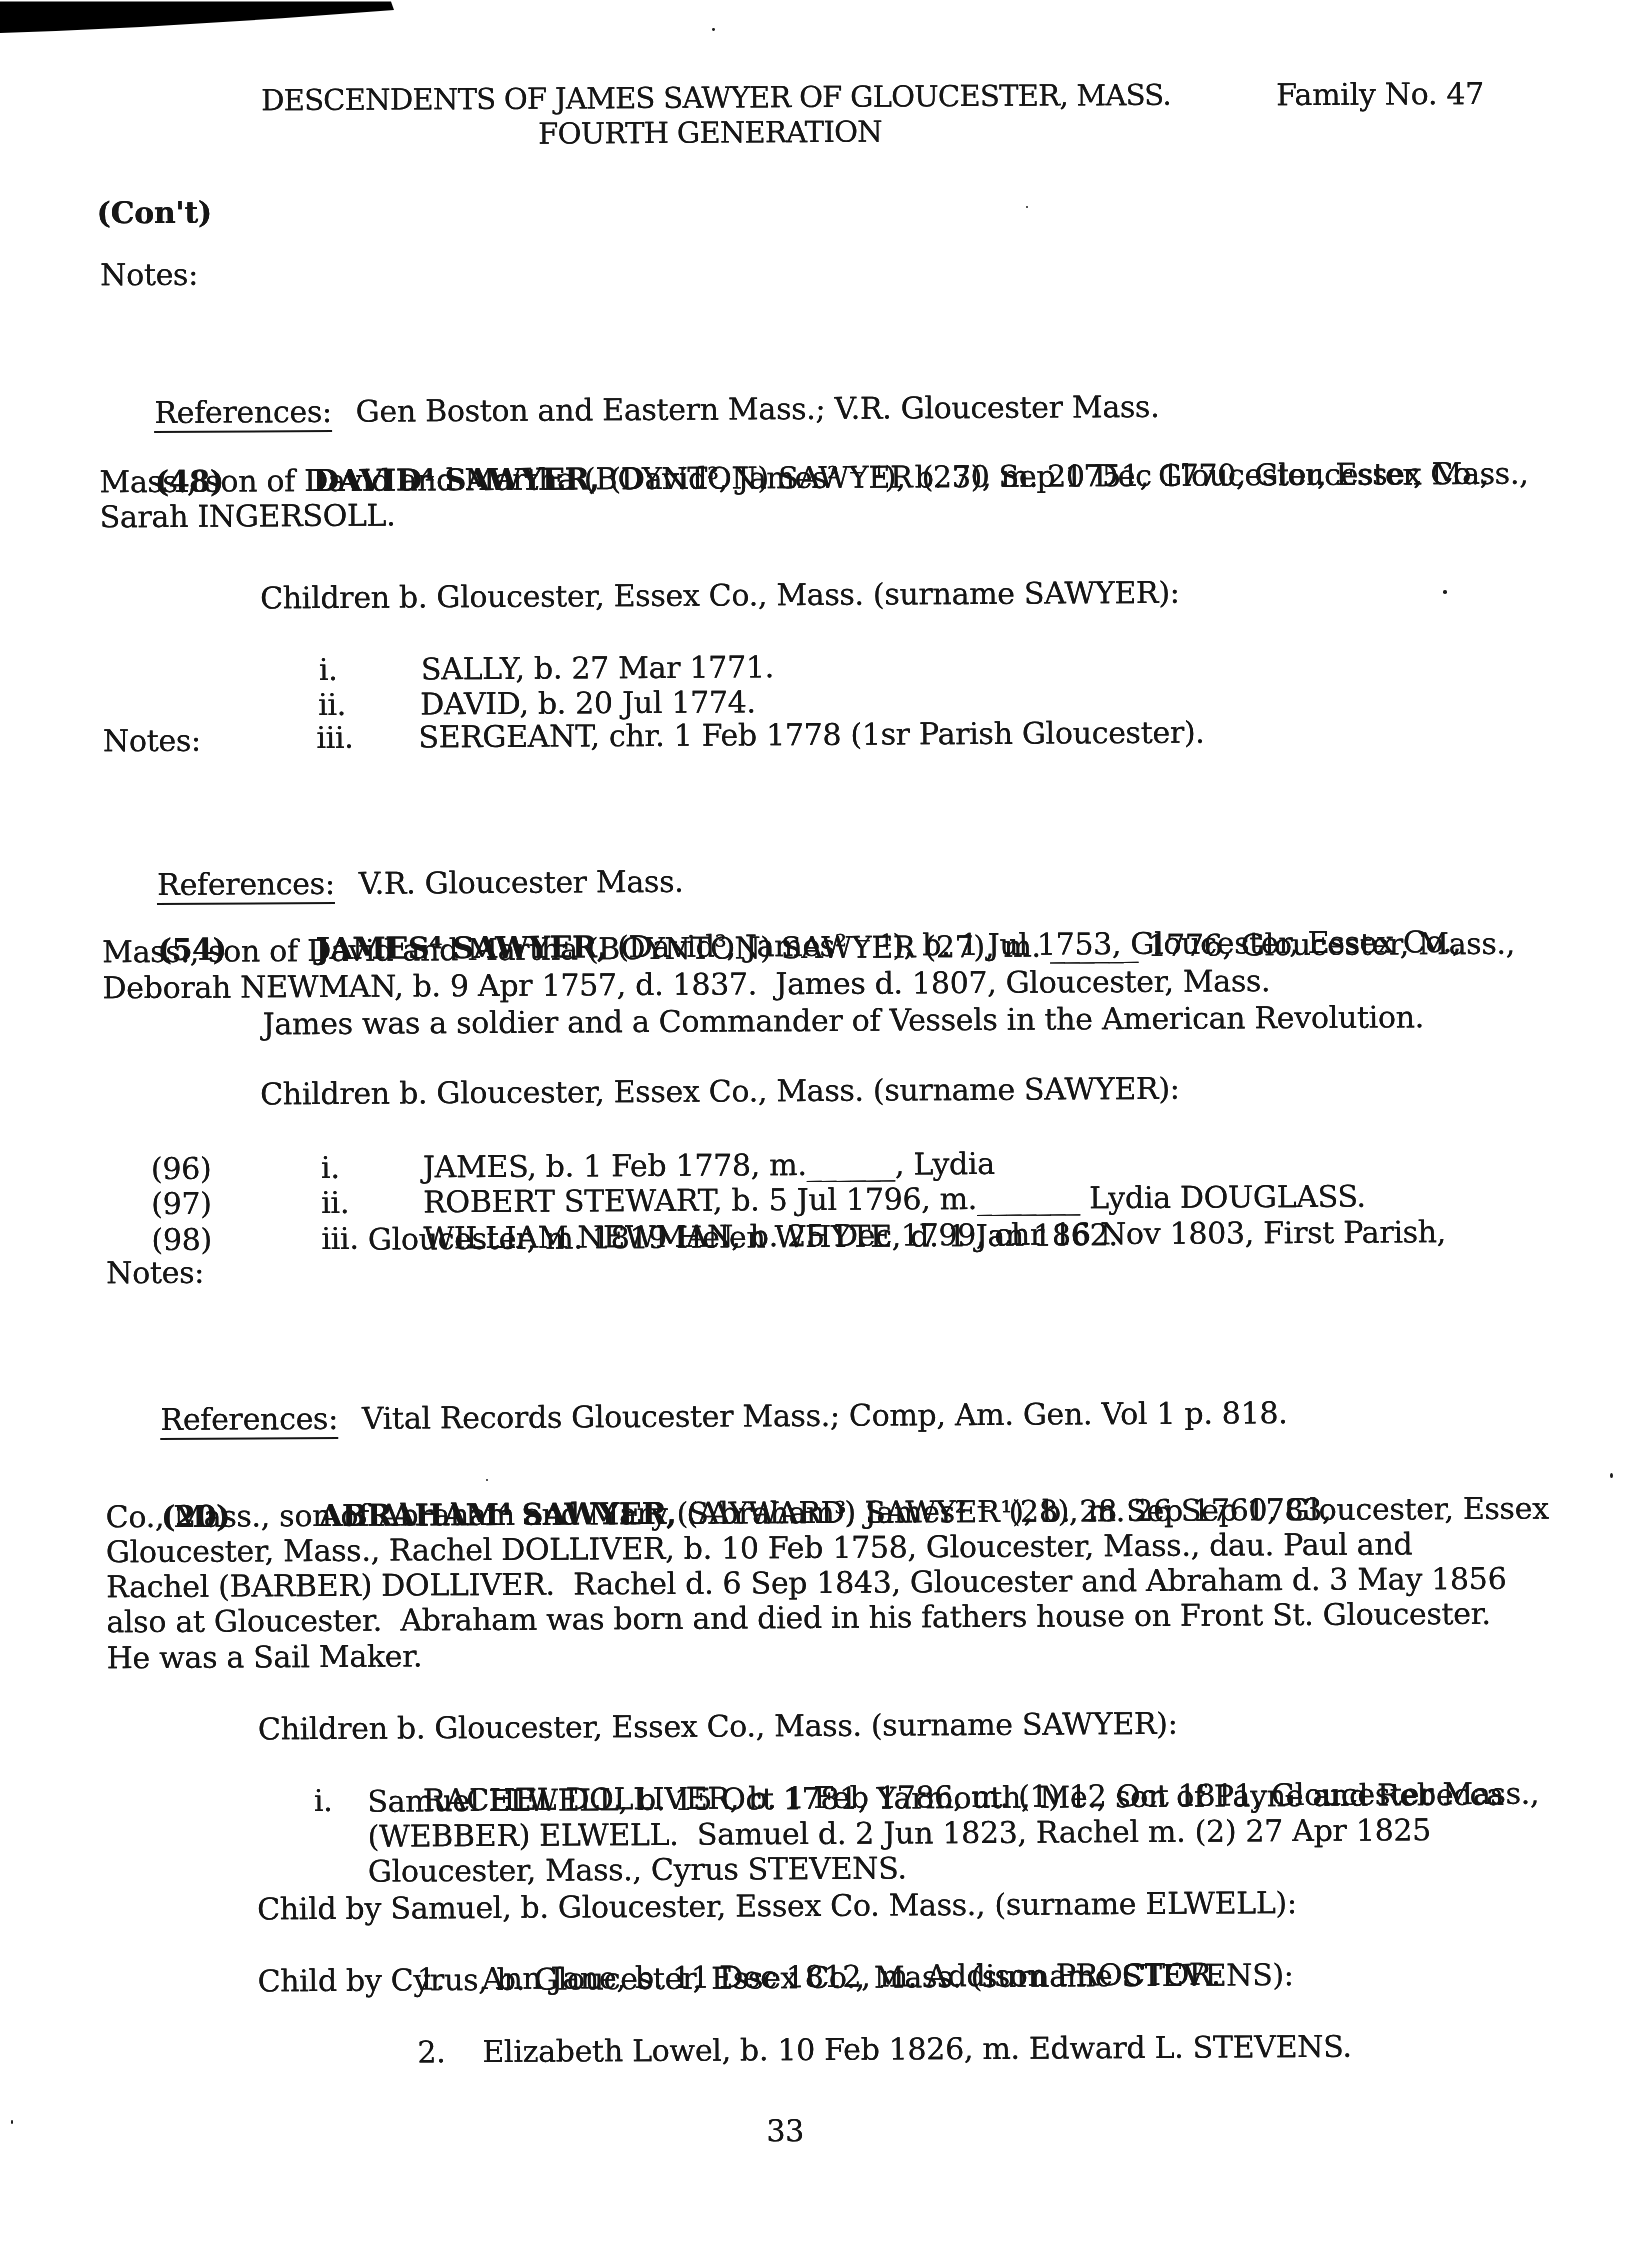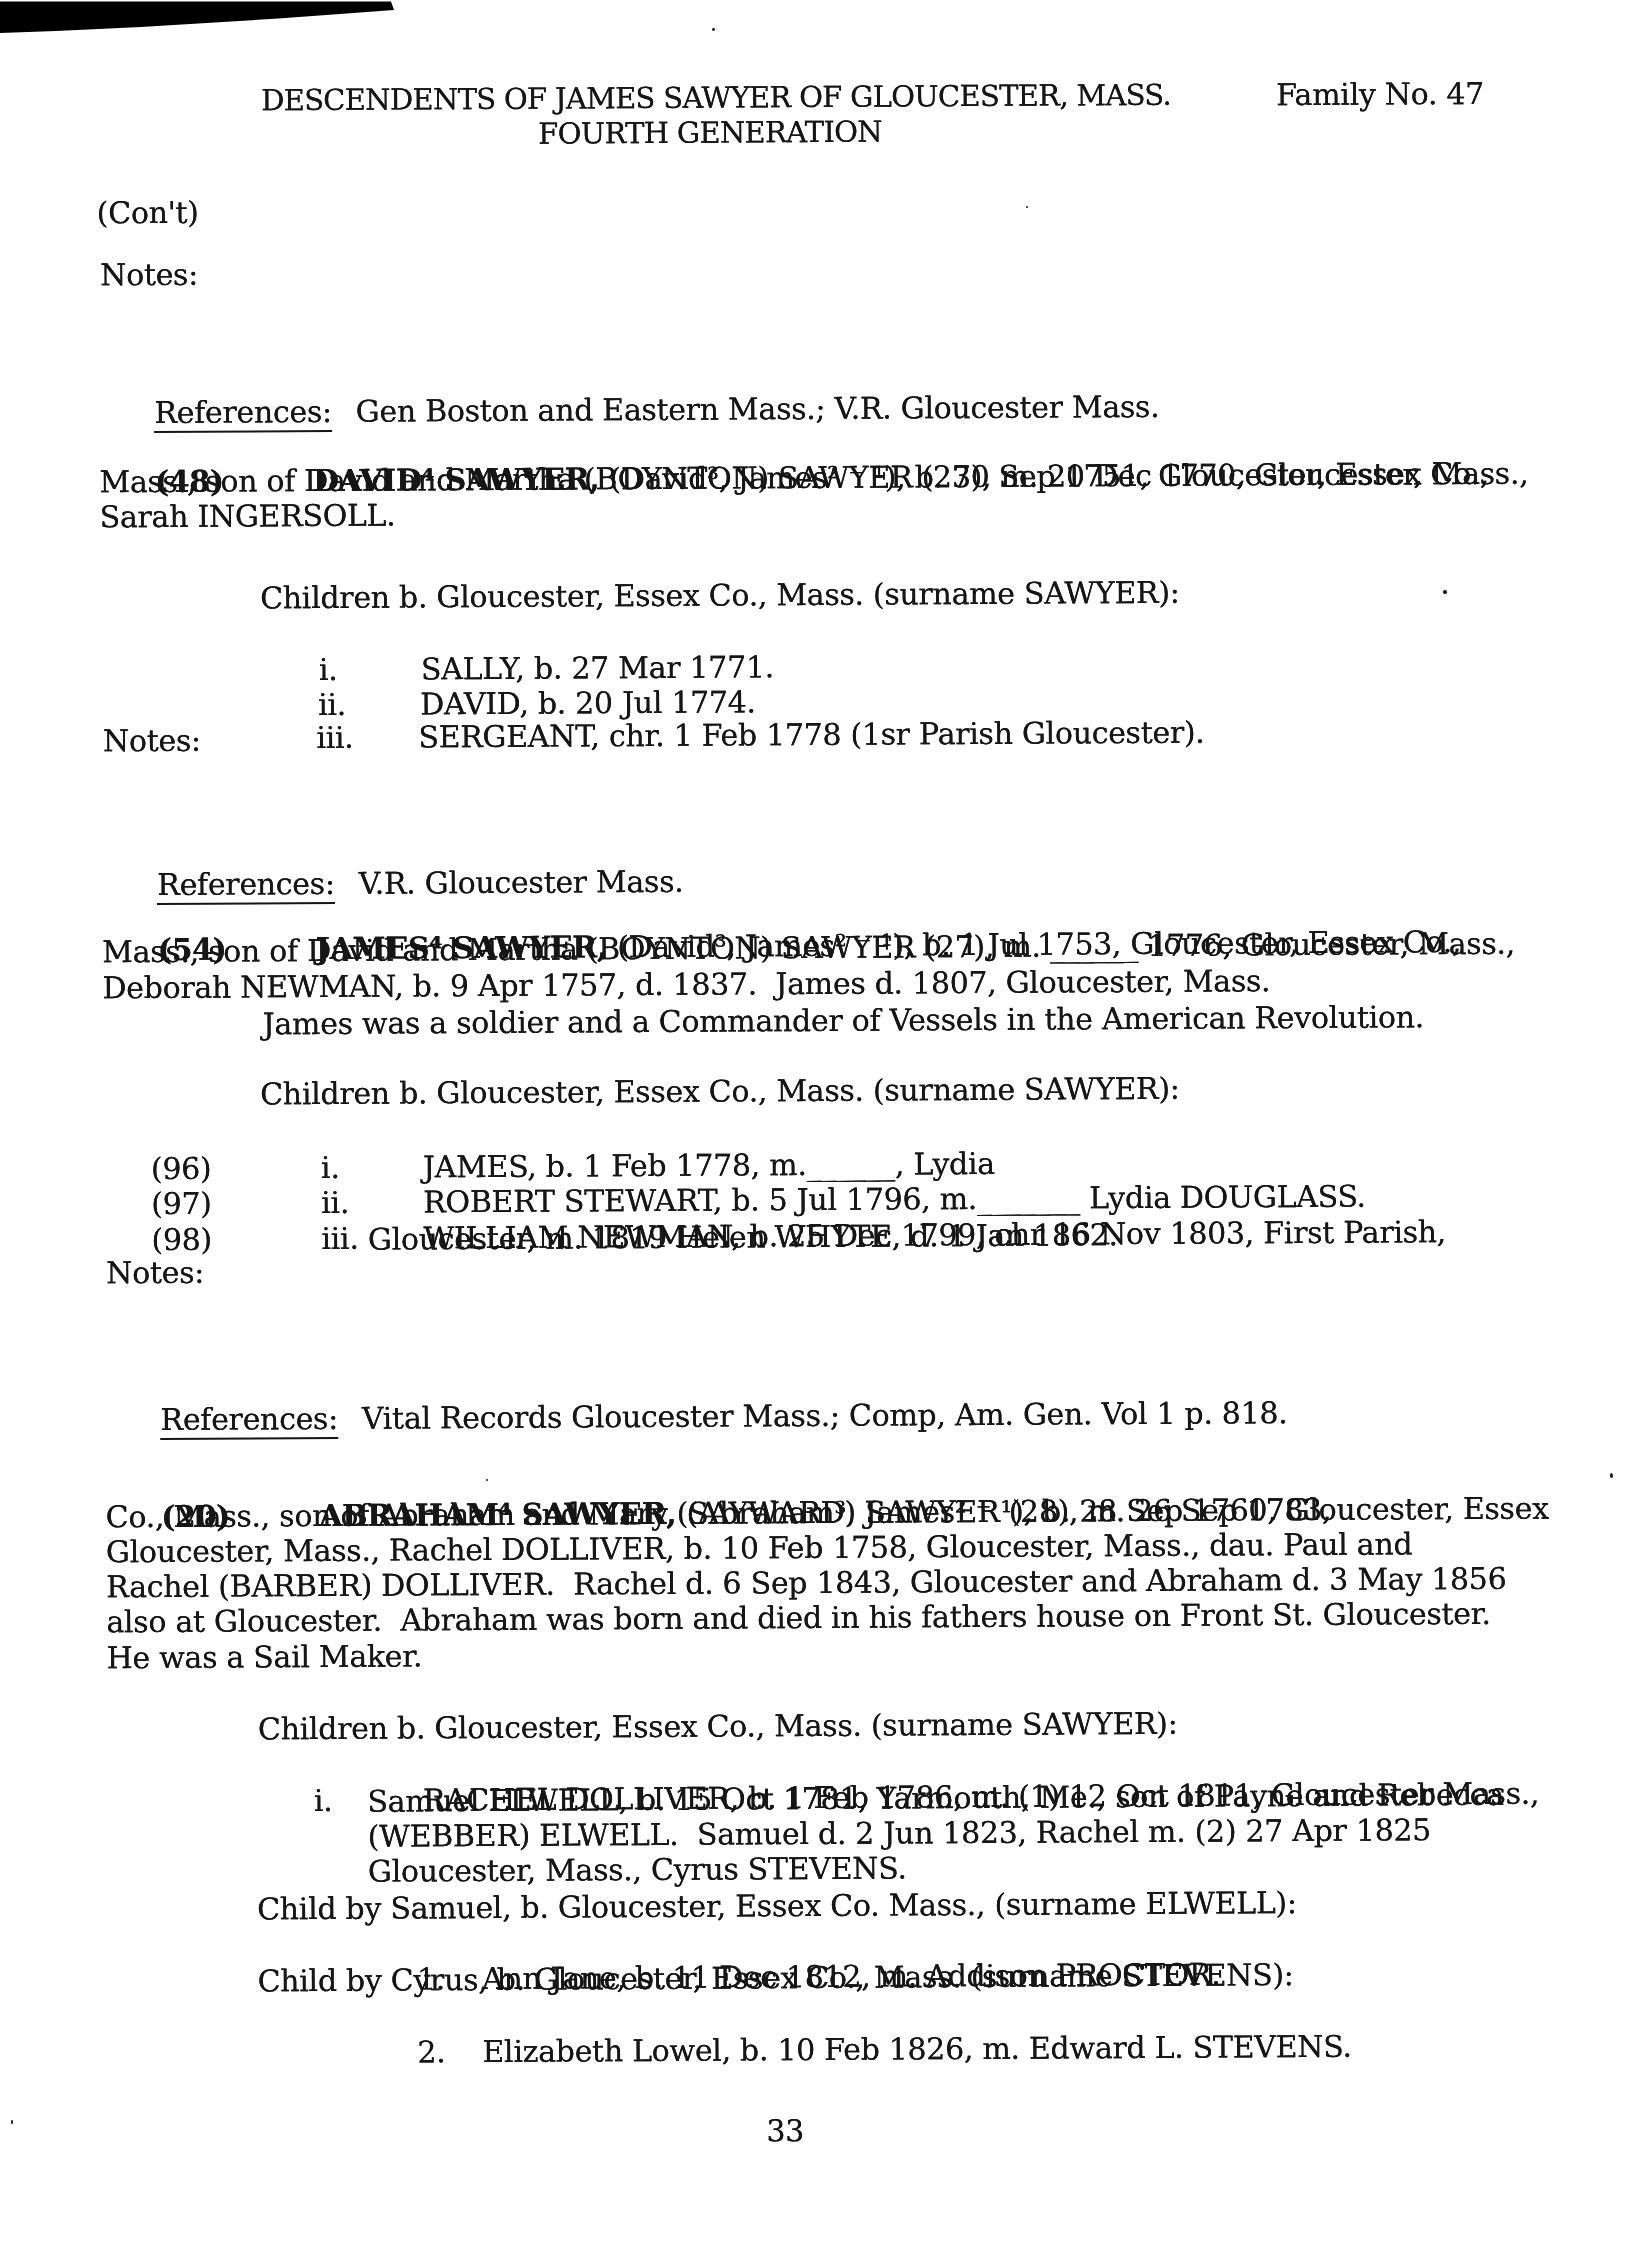--- a/index.html
+++ b/index.html
@@ -64,21 +64,21 @@
     <span class="speck" style="left:1610px; top:1473px; width:2.8px; height:5px;"></span>
     <span class="speck" style="left:10.6px;  top:2120px; width:2.8px; height:4.2px;"></span>
     <span class="speck" style="left:486px; top:1479px; width:2.1px; height:2.1px;"></span>
   </div>
 
   <div id="content">
 
     <div class="line title-line" style="left:266px; top:80px;">DESCENDENTS OF JAMES SAWYER OF GLOUCESTER, MASS.</div>
     <div class="line" style="left:1281px; top:80px;">Family No. 47</div>
     <div class="line title-line" style="left:543px; top:115px;">FOURTH GENERATION</div>
-    <div class="line" style="left:101px; top:191px;">(Con't)</div>
+    <div class="line" style="left:101px; top:191px;font-weight:bold;">(Con't)</div>
 
     <div class="line" style="left:104px; top:253px;">Notes:</div>
     <div class="line" style="left:102px; top:356px;">
       <span class="u">References:</span><span class="refs-text">Gen Boston and Eastern Mass.; V.R. Gloucester Mass.</span>
     </div>
 
     <div class="line" style="left:102px; top:425px;">
       <span class="fid b">(48)</span><span class="b">DAVID⁴ SAWYER,</span><span class="rest">(David³, James² ⁻ ¹), b. 30 Sep 1751, Gloucester, Essex Co.,</span>
     </div>
     <div class="line" style="left:102px; top:460px;">Mass., son of David and Martha (BOYNTON) SAWYER (27), m. 20 Dec 1770, Gloucester, Mass.,</div>

